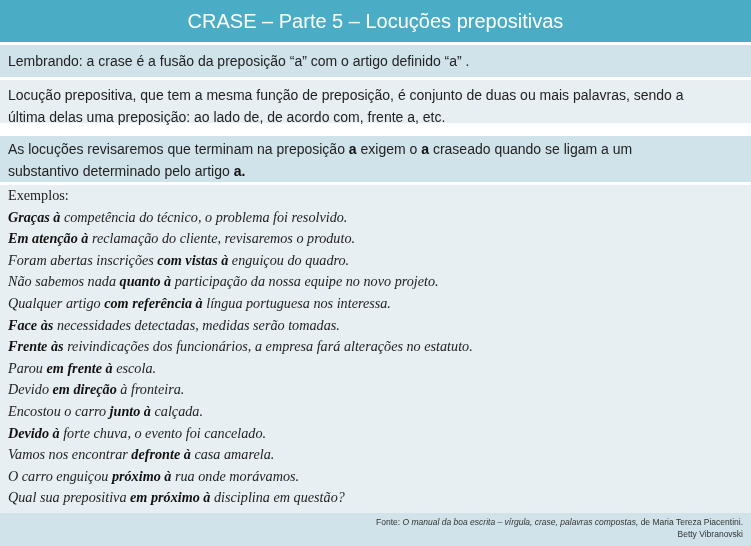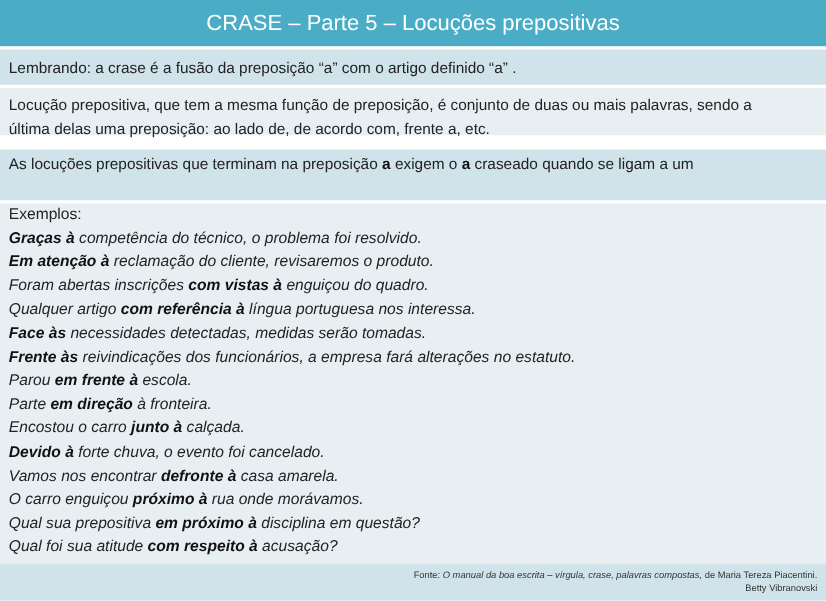--- a/index.html
+++ b/index.html
@@ -18,21 +18,21 @@
   }
   .row {
     position: absolute; left: 0; width: 751px; box-sizing: border-box;
     padding: 16px 8px; font-size: 14px; line-height: 22px;
   }
   .dark { background: #d0e2ea; }
   .light { background: #e8eff3; }
   .r1 { top: 45px; height: 32px; padding-top: 5px; }
   .r2 { top: 80px; height: 43px; padding-top: 4px; }
   .r3 { top: 136px; height: 46px; padding-top: 2px; }
-  .r4 { top: 185px; height: 340px; padding-top: 0px; line-height: 21.6px; font-size: 14.2px; }
+  .r4 { top: 185px; height: 340px; padding-top: 0px; line-height: 21.6px; font-size: 14.2px; font-family: Liberation Serif, serif; }
   .footer {
     position: absolute; left: 0; top: 513px; width: 751px; height: 50px;
     background: #d0e2ea; box-sizing: border-box; padding: 3px 8px 0 0;
     text-align: right; font-size: 8.5px; line-height: 12px; color: #333;
   }
   .ex-line { font-style: italic; white-space: nowrap; }
   b { font-weight: bold; color: #111; }
   .ital { font-style: italic; }
 </style>
 </head>
@@ -44,34 +44,36 @@
   <div class="row dark r1">
     <span>Lembrando:  a crase é a fusão da preposição “a” com o artigo definido “a” .</span>
   </div>
 
   <div class="row light r2">
     <div>Locução prepositiva, que tem a mesma função de preposição, é conjunto de duas ou mais palavras, sendo a</div>
     <div>última delas uma preposição: ao lado de, de acordo com, frente a, etc.</div>
   </div>
 
   <div class="row dark r3">
-    <div><span>As locuções prepositivas que terminam na preposição </span><b>a</b><span> exigem o </span><b>a</b><span> craseado quando se ligam a um</span></div>
+    <div><span>As locuções revisaremos que terminam na preposição </span><b>a</b><span> exigem o </span><b>a</b><span> craseado quando se ligam a um</span></div>
+    <div><span>substantivo determinado  pelo artigo </span><b>a.</b></div>
   </div>
 
   <div class="row light r4">
     <div>Exemplos:</div>
     <div id="examples-list">
       <div class="ex-line"><span></span><b>Graças à</b><span> competência do técnico, o problema foi resolvido.</span></div>
       <div class="ex-line"><span></span><b>Em atenção à</b><span> reclamação do cliente, revisaremos  o produto.</span></div>
       <div class="ex-line"><span>Foram abertas inscrições </span><b>com vistas à</b><span> enguiçou do quadro.</span></div>
+      <div class="ex-line"><span>Não sabemos nada </span><b>quanto à</b><span> participação da nossa equipe no novo projeto.</span></div>
       <div class="ex-line"><span>Qualquer artigo </span><b>com referência  à</b><span> língua portuguesa nos interessa.</span></div>
       <div class="ex-line"><span></span><b>Face às</b><span> necessidades detectadas, medidas serão tomadas.</span></div>
       <div class="ex-line"><span></span><b>Frente às</b><span> reivindicações dos funcionários, a empresa fará alterações no estatuto.</span></div>
       <div class="ex-line"><span>Parou </span><b>em frente à</b><span> escola.</span></div>
-      <div class="ex-line"><span>Parte </span><b>em direção</b><span> à fronteira.</span></div>
+      <div class="ex-line"><span>Devido </span><b>em direção</b><span> à fronteira.</span></div>
       <div class="ex-line"><span>Encostou o carro </span><b>junto à</b><span> calçada.</span></div>
       <div class="ex-line"><span></span><b>Devido à</b><span> forte chuva, o evento foi cancelado.</span></div>
       <div class="ex-line"><span>Vamos nos encontrar </span><b>defronte à</b><span> casa amarela.</span></div>
       <div class="ex-line"><span>O carro enguiçou </span><b>próximo à</b><span> rua onde morávamos.</span></div>
       <div class="ex-line"><span>Qual sua prepositiva </span><b>em próximo à</b><span> disciplina em questão?</span></div>
       <div class="ex-line"><span>Qual foi sua atitude </span><b>com respeito  à</b><span> acusação?</span></div>
     </div>
   </div>
 
   <div class="footer">

